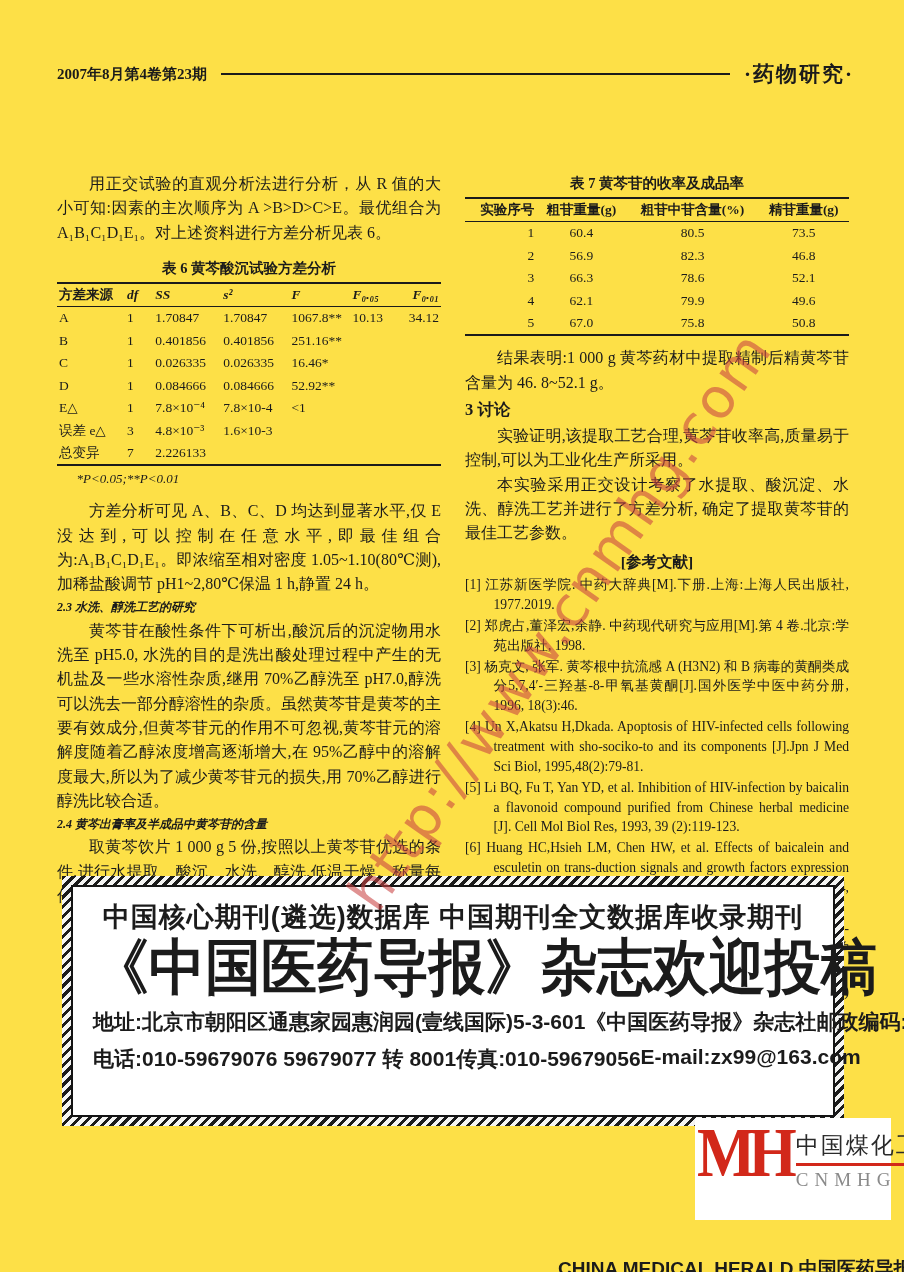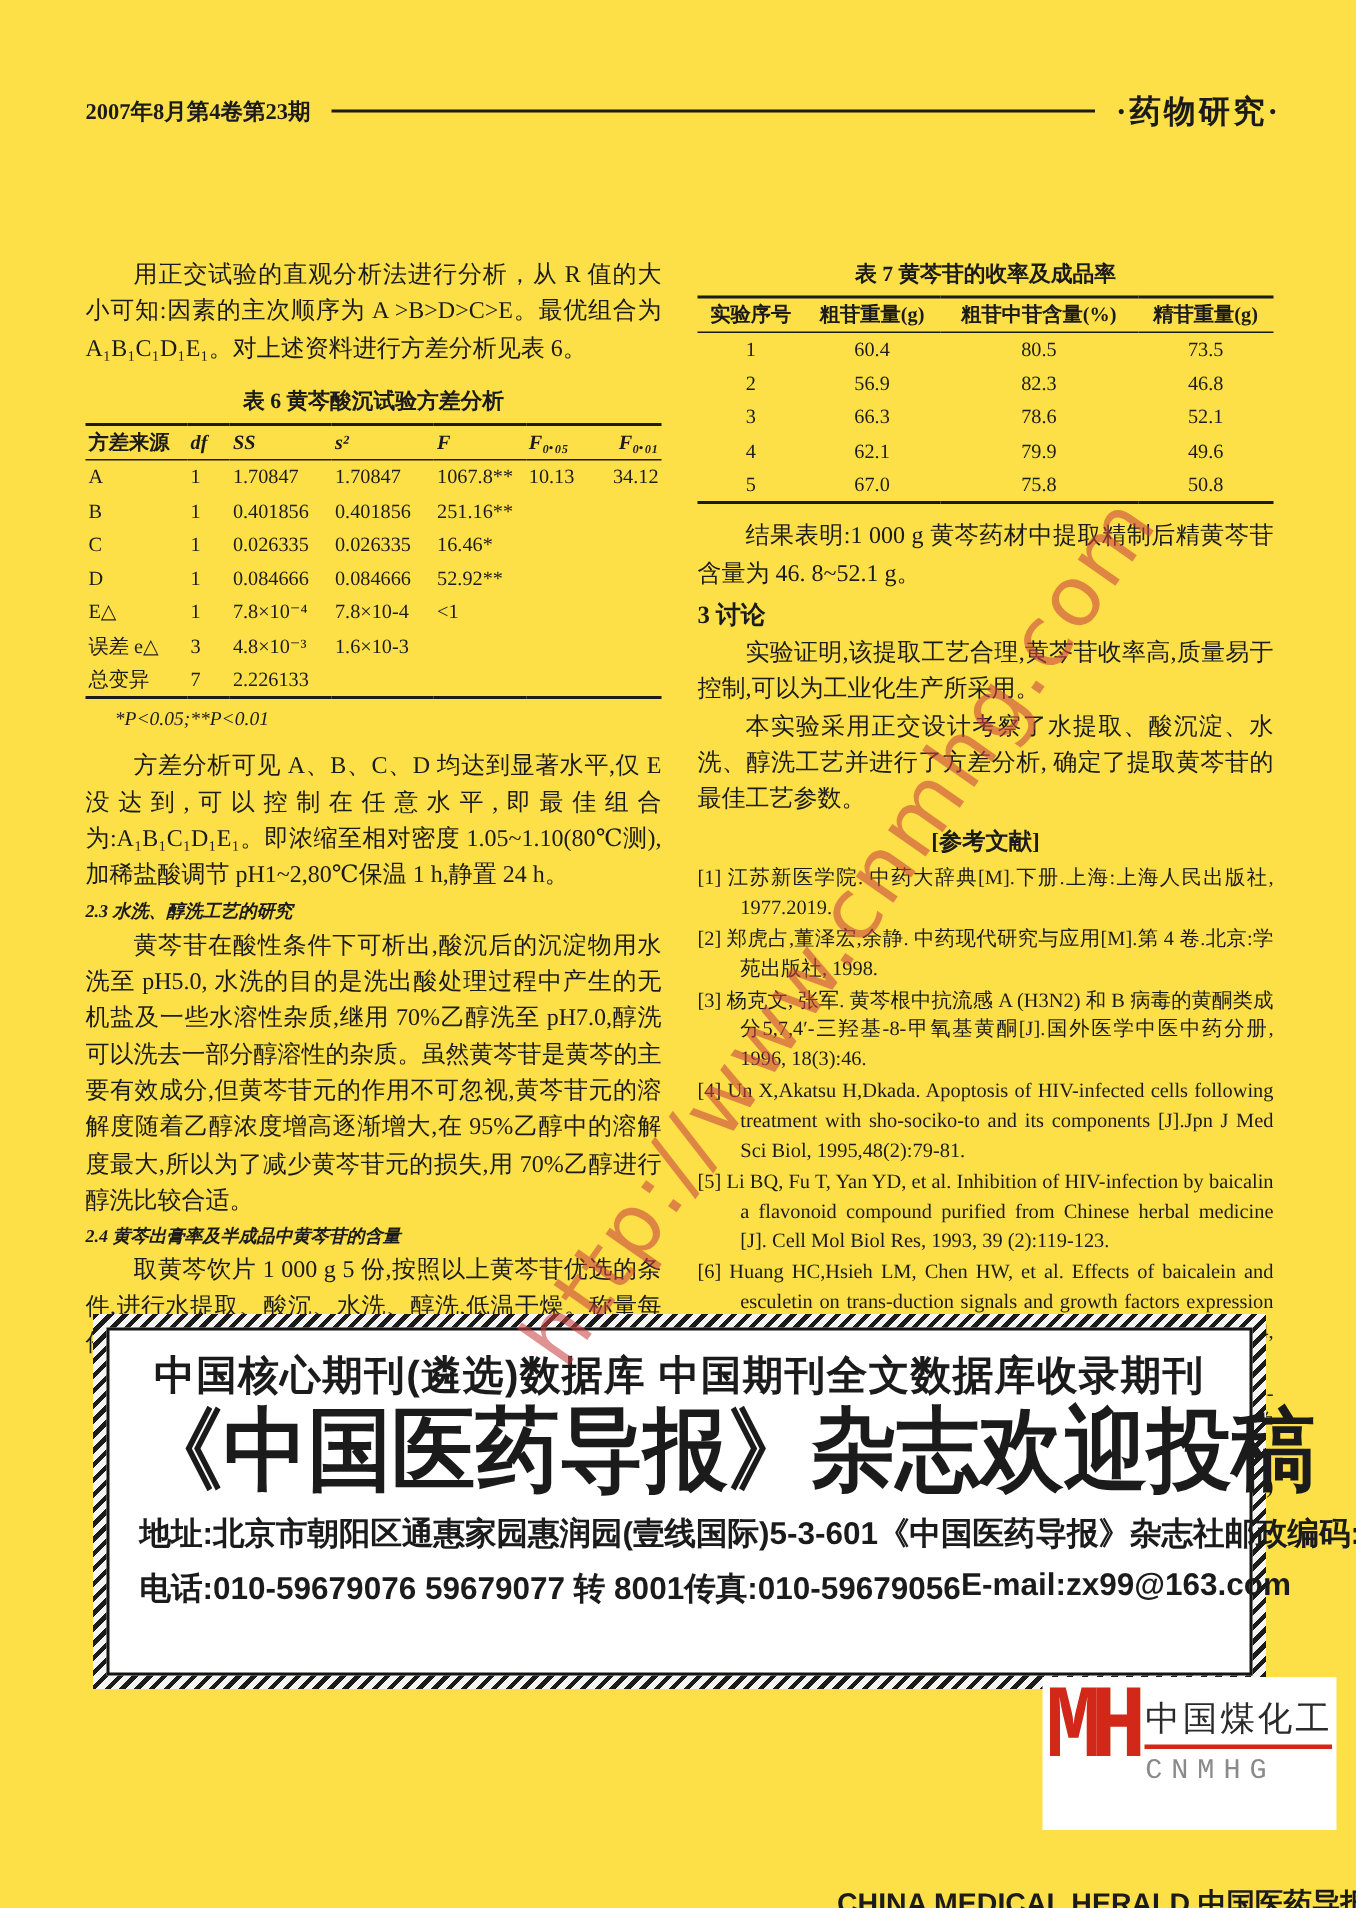--- a/index.html
+++ b/index.html
@@ -21,21 +21,21 @@
   .h-num { font-weight:bold; font-style:italic; font-size:12px; margin:2px 0; }
   .h-disc { font-weight:bold; font-size:16.5px; margin:2px 0; }
   
   .tbl-title { text-align:center; font-weight:bold; font-size:14.5px; margin:12px 0 3px; }
   table { width:100%; border-collapse:collapse; font-size:13.5px; line-height:1.45; }
   table.three-line { border-top:2.5px solid #1b1b1b; border-bottom:2.5px solid #1b1b1b; }
   table.three-line th { border-bottom:1.5px solid #1b1b1b; font-weight:bold; text-align:left; padding:1px 2px; }
   table.three-line td { padding:1.5px 2px; }
   table.three-line th.ital { font-style:italic; }
   #table7 th, #table7 td { text-align:center; }
-  #table7 th:first-child, #table7 td:first-child { text-align:center; }
+  #table7 th:first-child, #table7 td:first-child { text-align:right; }
   .tbl-foot { font-size:13px; margin:3px 0 10px 1.5em; font-style:italic; }
   
   .refs-title { text-align:center; font-weight:bold; font-size:15.5px; margin:4px 0 2px; }
   .ref { font-size:13.6px; line-height:1.46; padding-left:2.1em; text-indent:-2.1em; text-align:justify; margin-bottom:1px; }
   .received { text-align:right; font-size:14.5px; margin-top:2px; }
   
   .ad-wrap {
     position:absolute; left:62px; top:876px; width:782px; height:250px;
     background:repeating-linear-gradient(135deg,#1b1b1b 0 3px,#f4f4f2 3px 7px);
     padding:9px;
@@ -46,21 +46,21 @@
     font-family:"Liberation Sans","DejaVu Sans",sans-serif;
   }
   .ad-line1 { font-size:27px; font-weight:900; letter-spacing:1px; white-space:nowrap; }
   .ad-line2 { font-size:56px; font-weight:900; letter-spacing:0px; white-space:nowrap; line-height:1.15; transform:scaleY(1.08); }
   .ad-row { display:flex; justify-content:space-between; font-size:21px; font-weight:700; margin-top:9px; text-align:left; }
   .ad-row span { white-space:nowrap; }
   
   .logo-box {
     position:absolute; left:695px; top:1118px; width:196px; height:102px; background:#fff;
     z-index:6; display:flex; align-items:flex-start; gap:6px; padding:6px 4px 0 2px;
-    font-family:Liberation Mono, monospace;
+    font-family:Liberation Serif, serif;
   }
   .logo-monogram { font-size:62px; font-weight:900; color:#d2281a; letter-spacing:-7px; line-height:0.95; transform:scaleY(1.12); }
   .logo-texts { padding-top:6px; }
   .logo-cn { font-size:23px; color:#2a2a2a; letter-spacing:2px; border-bottom:3px solid #d2281a; padding-bottom:2px; white-space:nowrap; }
   .logo-en { font-size:19px; color:#8a8a8a; letter-spacing:6px; margin-top:3px; }
   
   .watermark {
     position:absolute; left:335px; top:885px; z-index:4; pointer-events:none;
     transform:rotate(-55deg); transform-origin:0 0;
     font-family:"DejaVu Sans",sans-serif; font-size:56px; font-weight:500;

